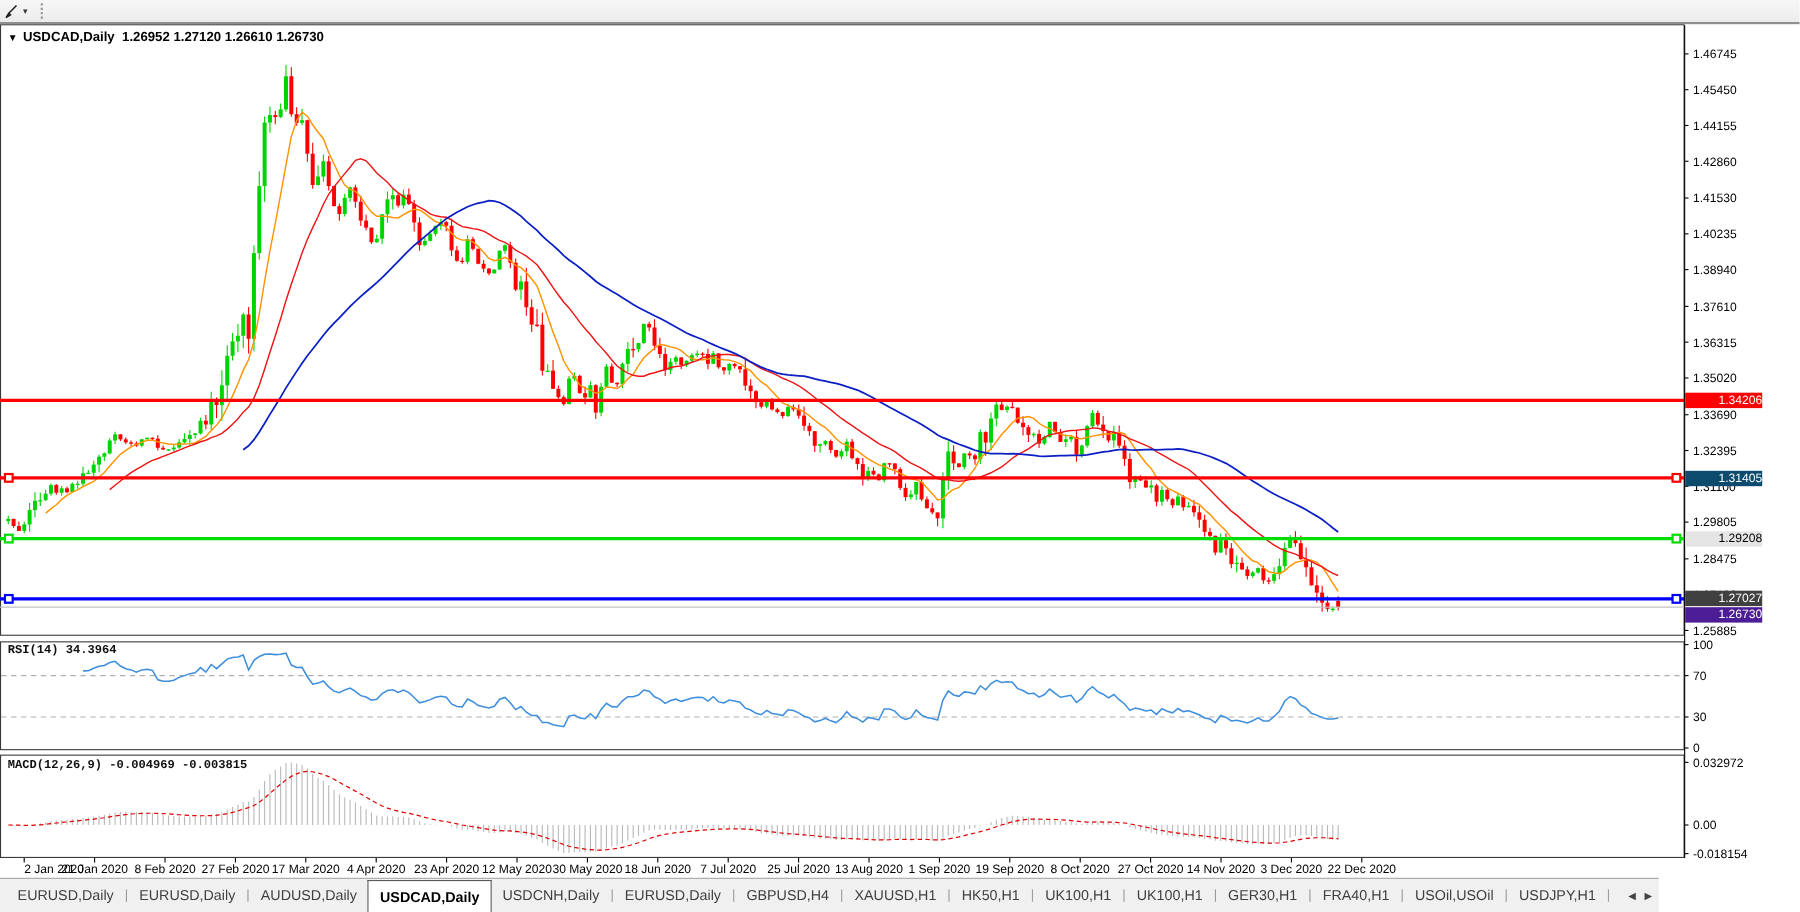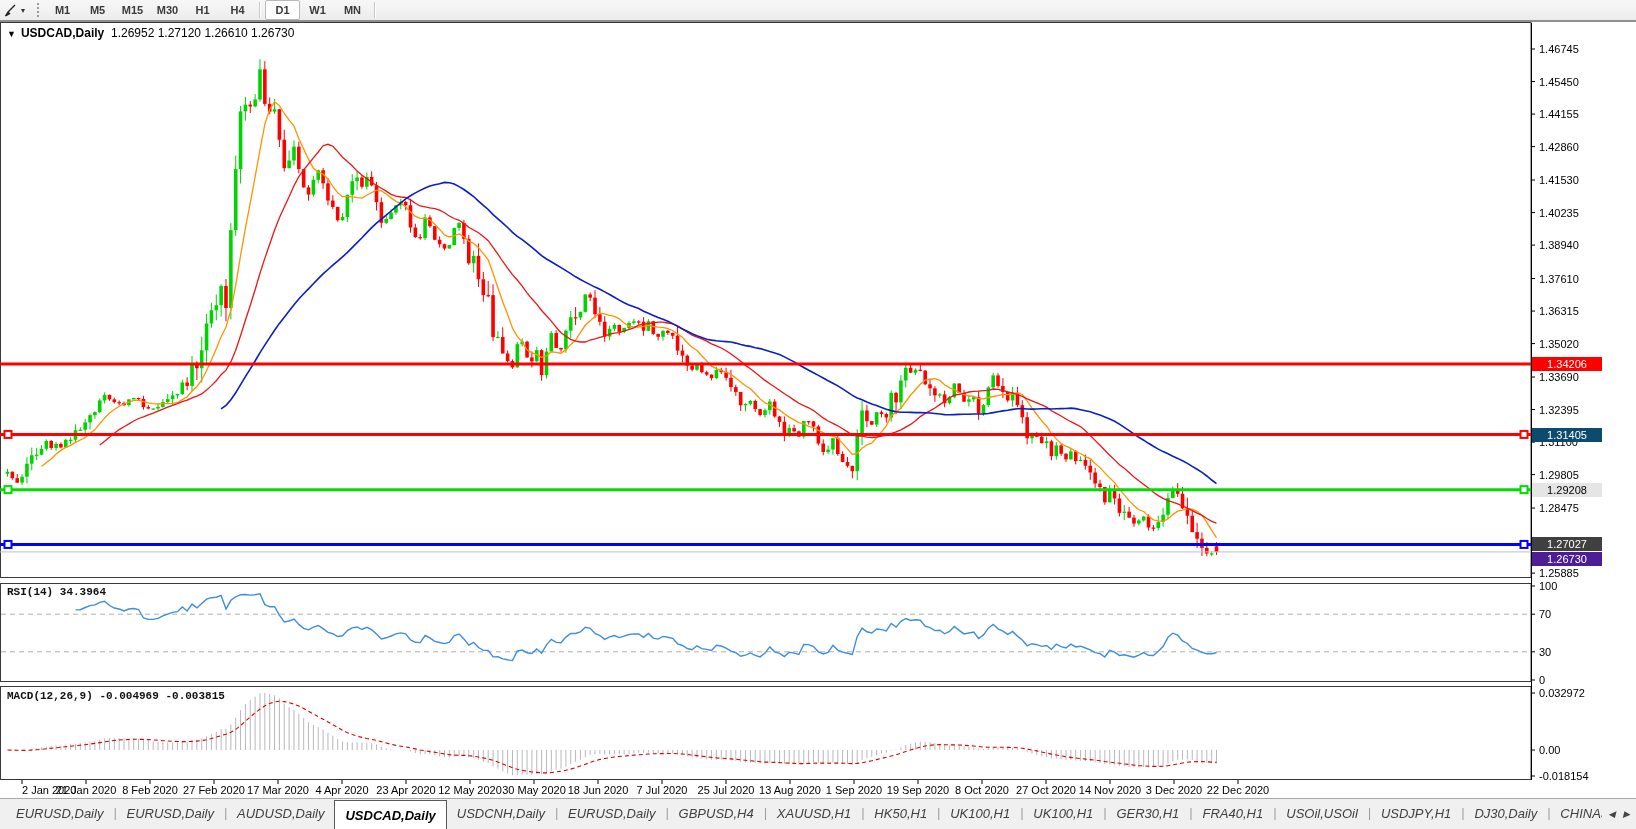--- a/index.html
+++ b/index.html
@@ -19,25 +19,25 @@
   .tf-btn.active{background:#fdfdfd;border:1px solid #b9b9b9;border-radius:2px;}
   .tb-sep{height:16px;border-left:1px solid #c8c8c8;border-right:1px solid #ffffff;margin:0 4px;}
 
   
   .chart-title{position:absolute;top:26px;left:7px;font-size:12px;font-weight:700;color:#000;z-index:4;}
   .chart-title .tri{font-size:9px;font-weight:400;margin-right:5px;}
   .pane-label{position:absolute;left:7px;font-size:11px;font-weight:700;color:#111;z-index:4;font-family:Liberation Mono, monospace;}
 
   
   .badge{position:absolute;left:1532px;width:70px;height:14px;line-height:14px;
-    font-size:11px;text-align:center;z-index:4;}
+    font-size:11px;text-align:right;z-index:4;}
 
   
-  .tabbar{position:absolute;left:0;bottom:0;width:1636px;height:30px;background:#f0f0f0;
-    border-top:1px solid #a8a8a8;display:flex;align-items:stretch;z-index:5;font-style:italic;}
+  .tabbar{position:absolute;left:0;bottom:0;width:1508px;height:30px;background:#f0f0f0;
+    border-top:1px solid #a8a8a8;display:flex;align-items:stretch;z-index:5;}
   .tab-list{display:flex;align-items:stretch;flex:1;overflow:hidden;padding-left:6px;}
   .tab{padding:0 10px;line-height:29px;font-size:13px;color:#3f3f3f;white-space:nowrap;cursor:pointer;}
   .tab.active{background:#ffffff;border:1px solid #5a5a5a;border-bottom:none;color:#000;font-weight:700;margin-top:1px;}
   .tab-sep{color:#9a9a9a;line-height:29px;font-size:12px;}
   .tab-arrows{display:flex;align-items:center;padding:0 6px;gap:8px;}
   .tab-arrow{font-size:9px;color:#444;cursor:pointer;}
 
   svg text{font-family:"Liberation Sans",sans-serif;}
 </style>
 </head>
@@ -926,37 +926,24 @@
   <div class="toolbar">
     <div class="tool-group">
       <span class="tool-icon">
         <svg width="13" height="13" viewBox="0 0 13 13">
           <path d="M11 1 L4 8 M4 8 l-2.5 4 4-2.5 Z" stroke="#222" stroke-width="1.4" fill="#222"></path>
         </svg>
       </span>
       <span class="tool-caret">▾</span>
       <span class="grip"></span>
     </div>
-    <div id="tf-buttons" style="display:flex;align-items:center;height:100%;">
-        <div class="tf-btn">M1</div>
-        <div class="tf-btn">M5</div>
-        <div class="tf-btn">M15</div>
-        <div class="tf-btn">M30</div>
-        <div class="tf-btn">H1</div>
-        <div class="tf-btn">H4</div>
-        <span class="tb-sep"></span>
-        <div class="tf-btn active">D1</div>
-        <div class="tf-btn">W1</div>
-        <div class="tf-btn">MN</div>
-        <span class="tb-sep"></span>
-      </div>
   </div>
 
   <div class="chart-title">
-    <span class="tri">▼</span><span>USDCAD,Daily</span>&nbsp;&nbsp;<span style="font-weight:400;">1.26952 1.27120 1.26610 1.26730</span>
+    <span class="tri">▼</span><span>USDCAD,Daily</span>&nbsp;&nbsp;<span style="font-weight:700;">1.26952 1.27120 1.26610 1.26730</span>
   </div>
 
   <div class="pane-label" style="top:586px;">RSI(14) 34.3964</div>
   <div class="pane-label" style="top:690px;">MACD(12,26,9) -0.004969 -0.003815</div>
 
   <div id="badges">
       <div class="badge" style="top: 357.055px; background: rgb(255, 0, 0); color: rgb(255, 255, 255);">1.34206</div>
       <div class="badge" style="top: 428px; background: #0c4a6e; color: rgb(255, 255, 255);">1.31405</div>
       <div class="badge" style="top: 482.635px; background: #e5e5e5; color: rgb(0, 0, 0);">1.29208</div>
       <div class="badge" style="top: 537.434px; background: #404040; color: rgb(255, 255, 255);">1.27027</div>

